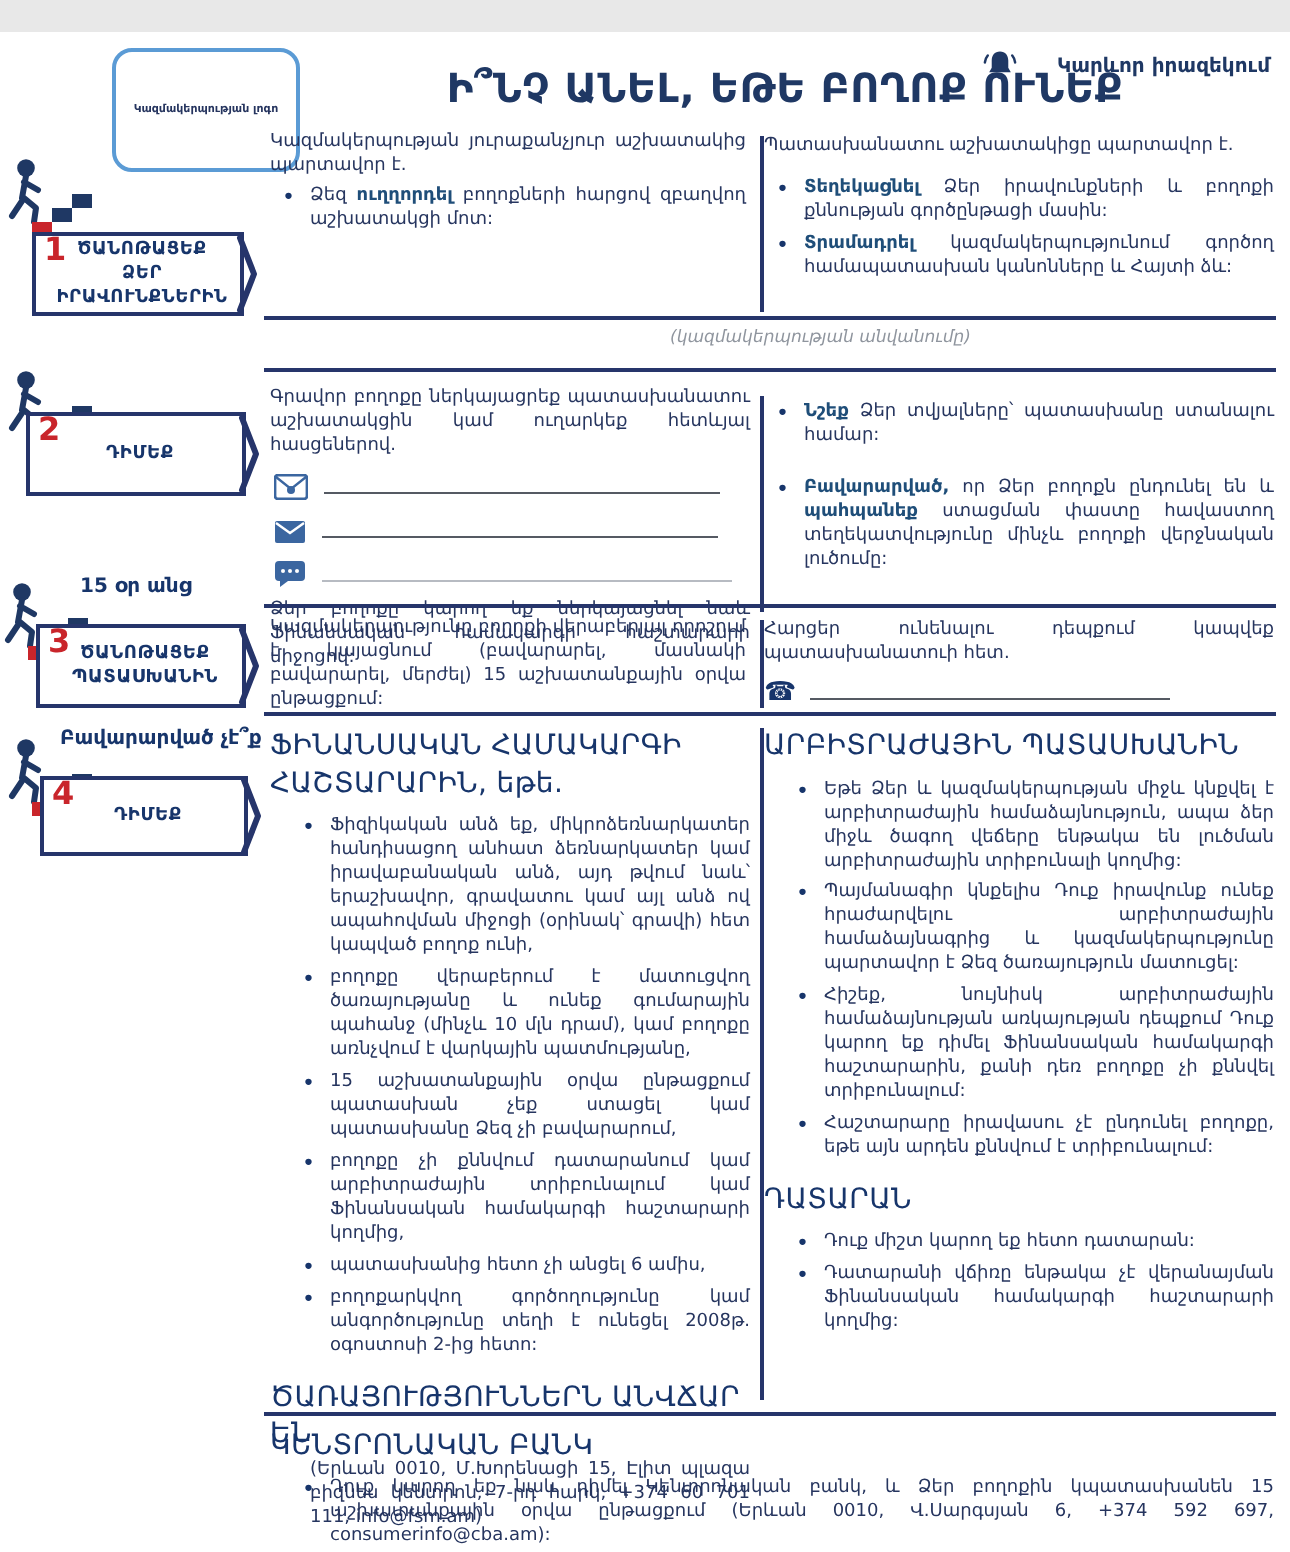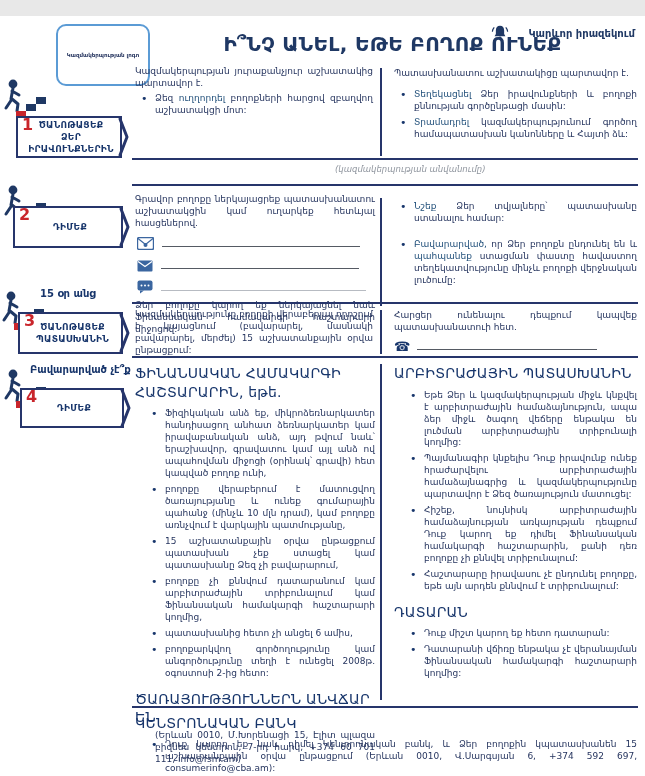--- a/index.html
+++ b/index.html
@@ -2,25 +2,25 @@
 <html><head>
 <meta charset="utf-8">
 <style>
   *{box-sizing:border-box;margin:0;padding:0}
   body{background:#e8e8e8;font-family:"DejaVu Sans",sans-serif}
   .page{position:relative;width:645px;height:776px;background:#ffffff;color:#26355f;
         font-family:"DejaVu Sans",sans-serif;overflow:hidden;margin:16px auto}
   .abs{position:absolute}
   .just{text-align:justify}
   .body-txt{font-size:9px;line-height:1.33;color:#26355f}
-  .em{font-weight:normal;color:#1f4e79}
+  .em{font-weight:bold;color:#1f4e79}
   .h{font-weight:normal;color:#17356b;font-size:14px;letter-spacing:.2px}
   .subh{font-weight:normal;color:#17356b;font-size:14px;letter-spacing:.2px;margin-top:10px}
   .hline{position:absolute;height:2px;background:#26356b}
-  .vblock{position:absolute;border-left:2px solid #26356b;padding-left:12px}
+  .vblock{position:absolute;border-left:2px solid #26356b;padding-left:0}
   .li{position:relative;padding-left:16px;margin:3px 0 4px 4px}
   .li::before{content:"\2022";position:absolute;left:2px;top:-1px;color:#17356b;font-size:11px}
   .li2{position:relative;padding-left:16px;margin:2px 0 4px 14px}
   .li2::before{content:"\2022";position:absolute;left:2px;top:-1px;color:#17356b;font-size:11px}
   .logo-box{position:absolute;left:56px;top:8px;width:94px;height:62px;border:2px solid #5b9bd5;
             border-radius:10px;display:flex;align-items:center;justify-content:center;text-align:center;
             font-size:5.5px;font-weight:bold;color:#26355f;padding:4px;line-height:1.5}
   .title{position:absolute;left:160px;right:20px;top:16px;text-align:center;
          font-size:20px;font-weight:bold;color:#1f3864;letter-spacing:.3px}
   .notice{position:absolute;right:10px;top:8px;display:flex;align-items:center;gap:19px;

